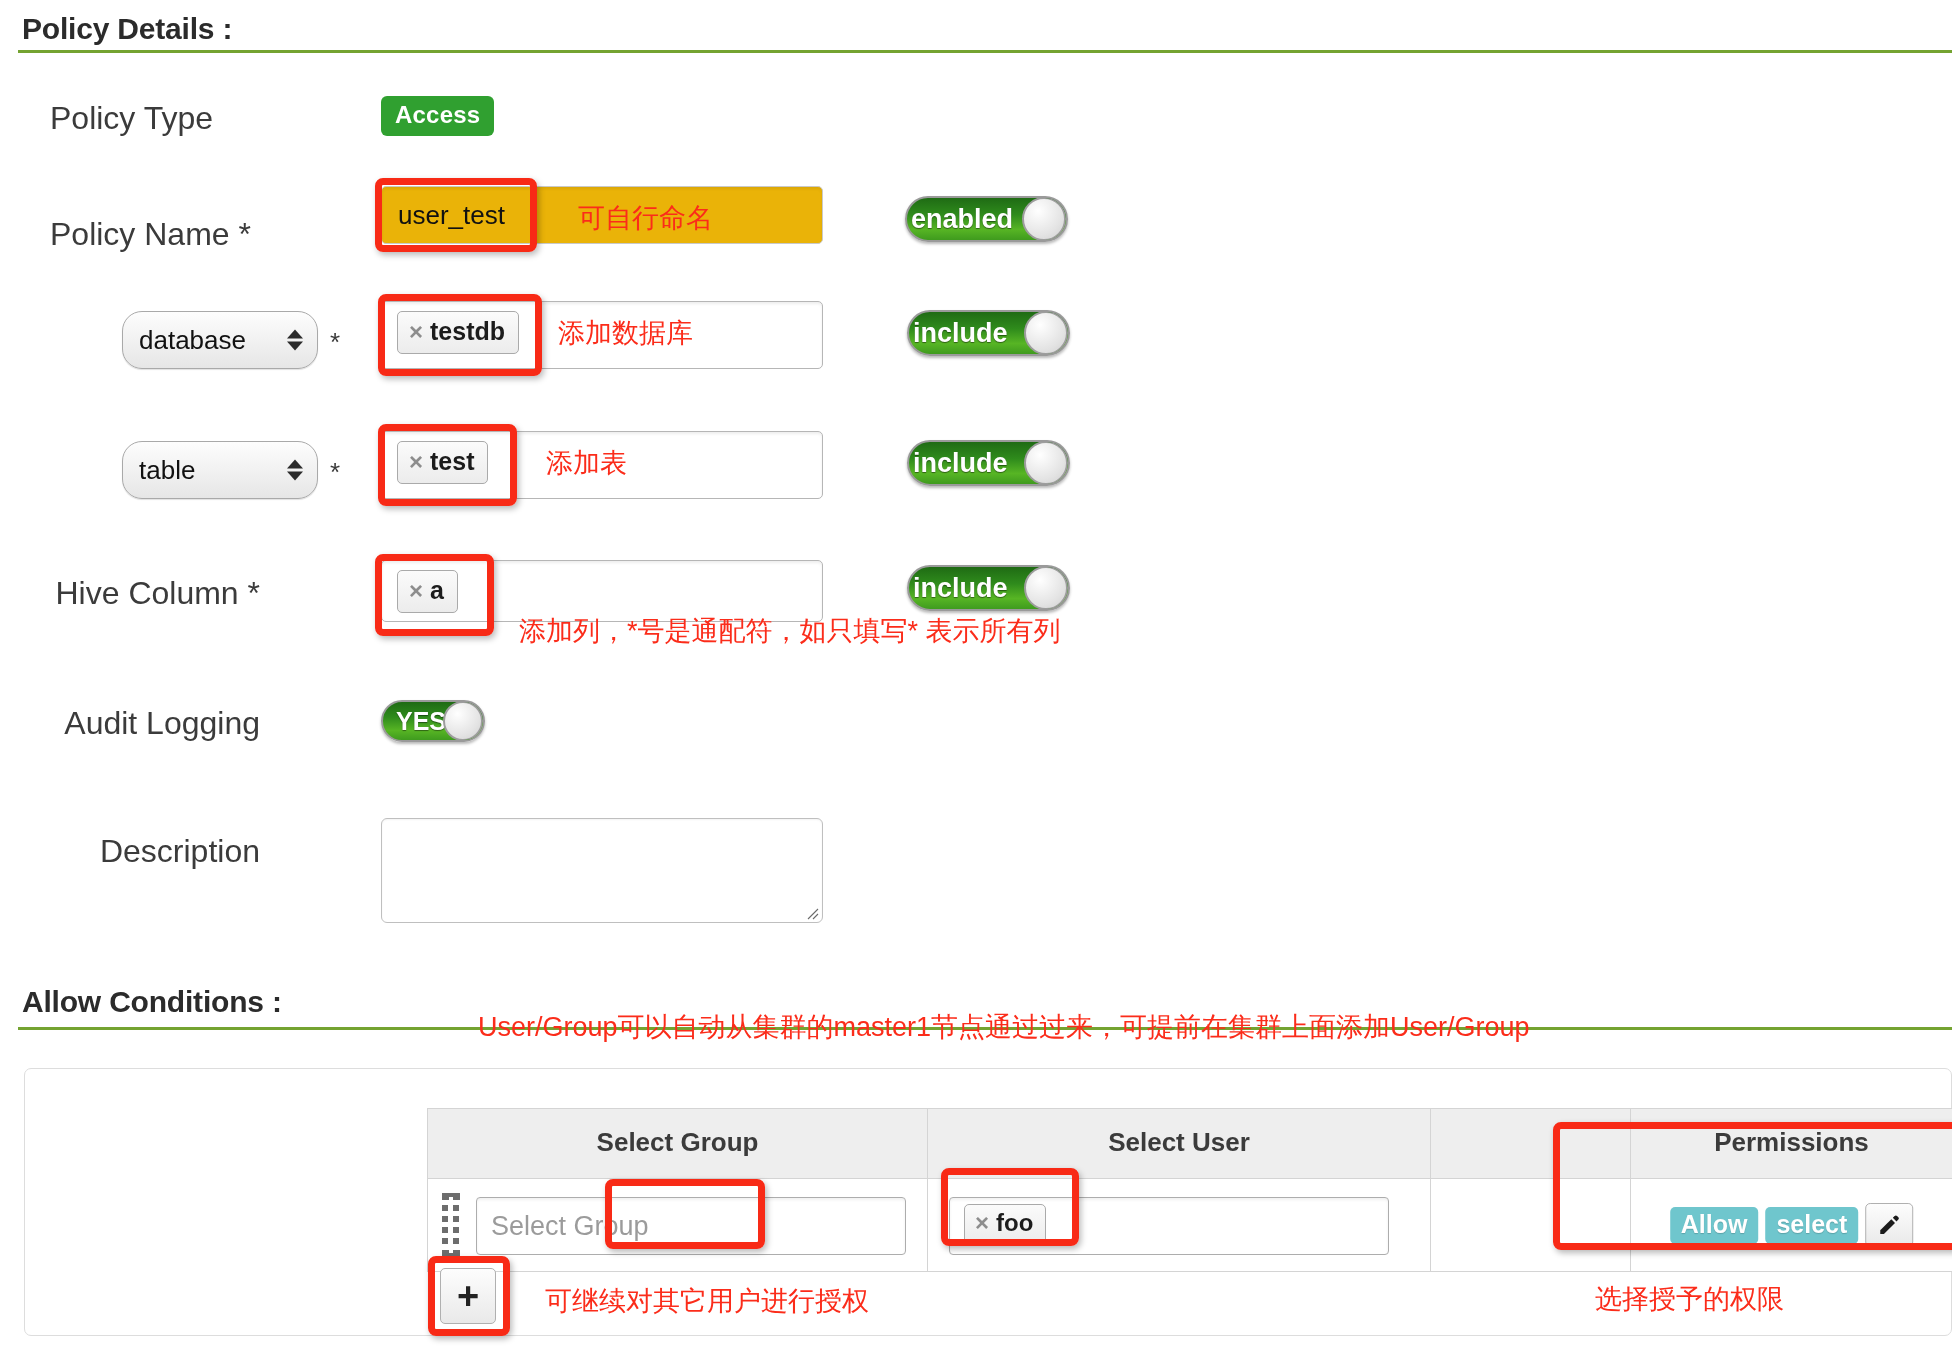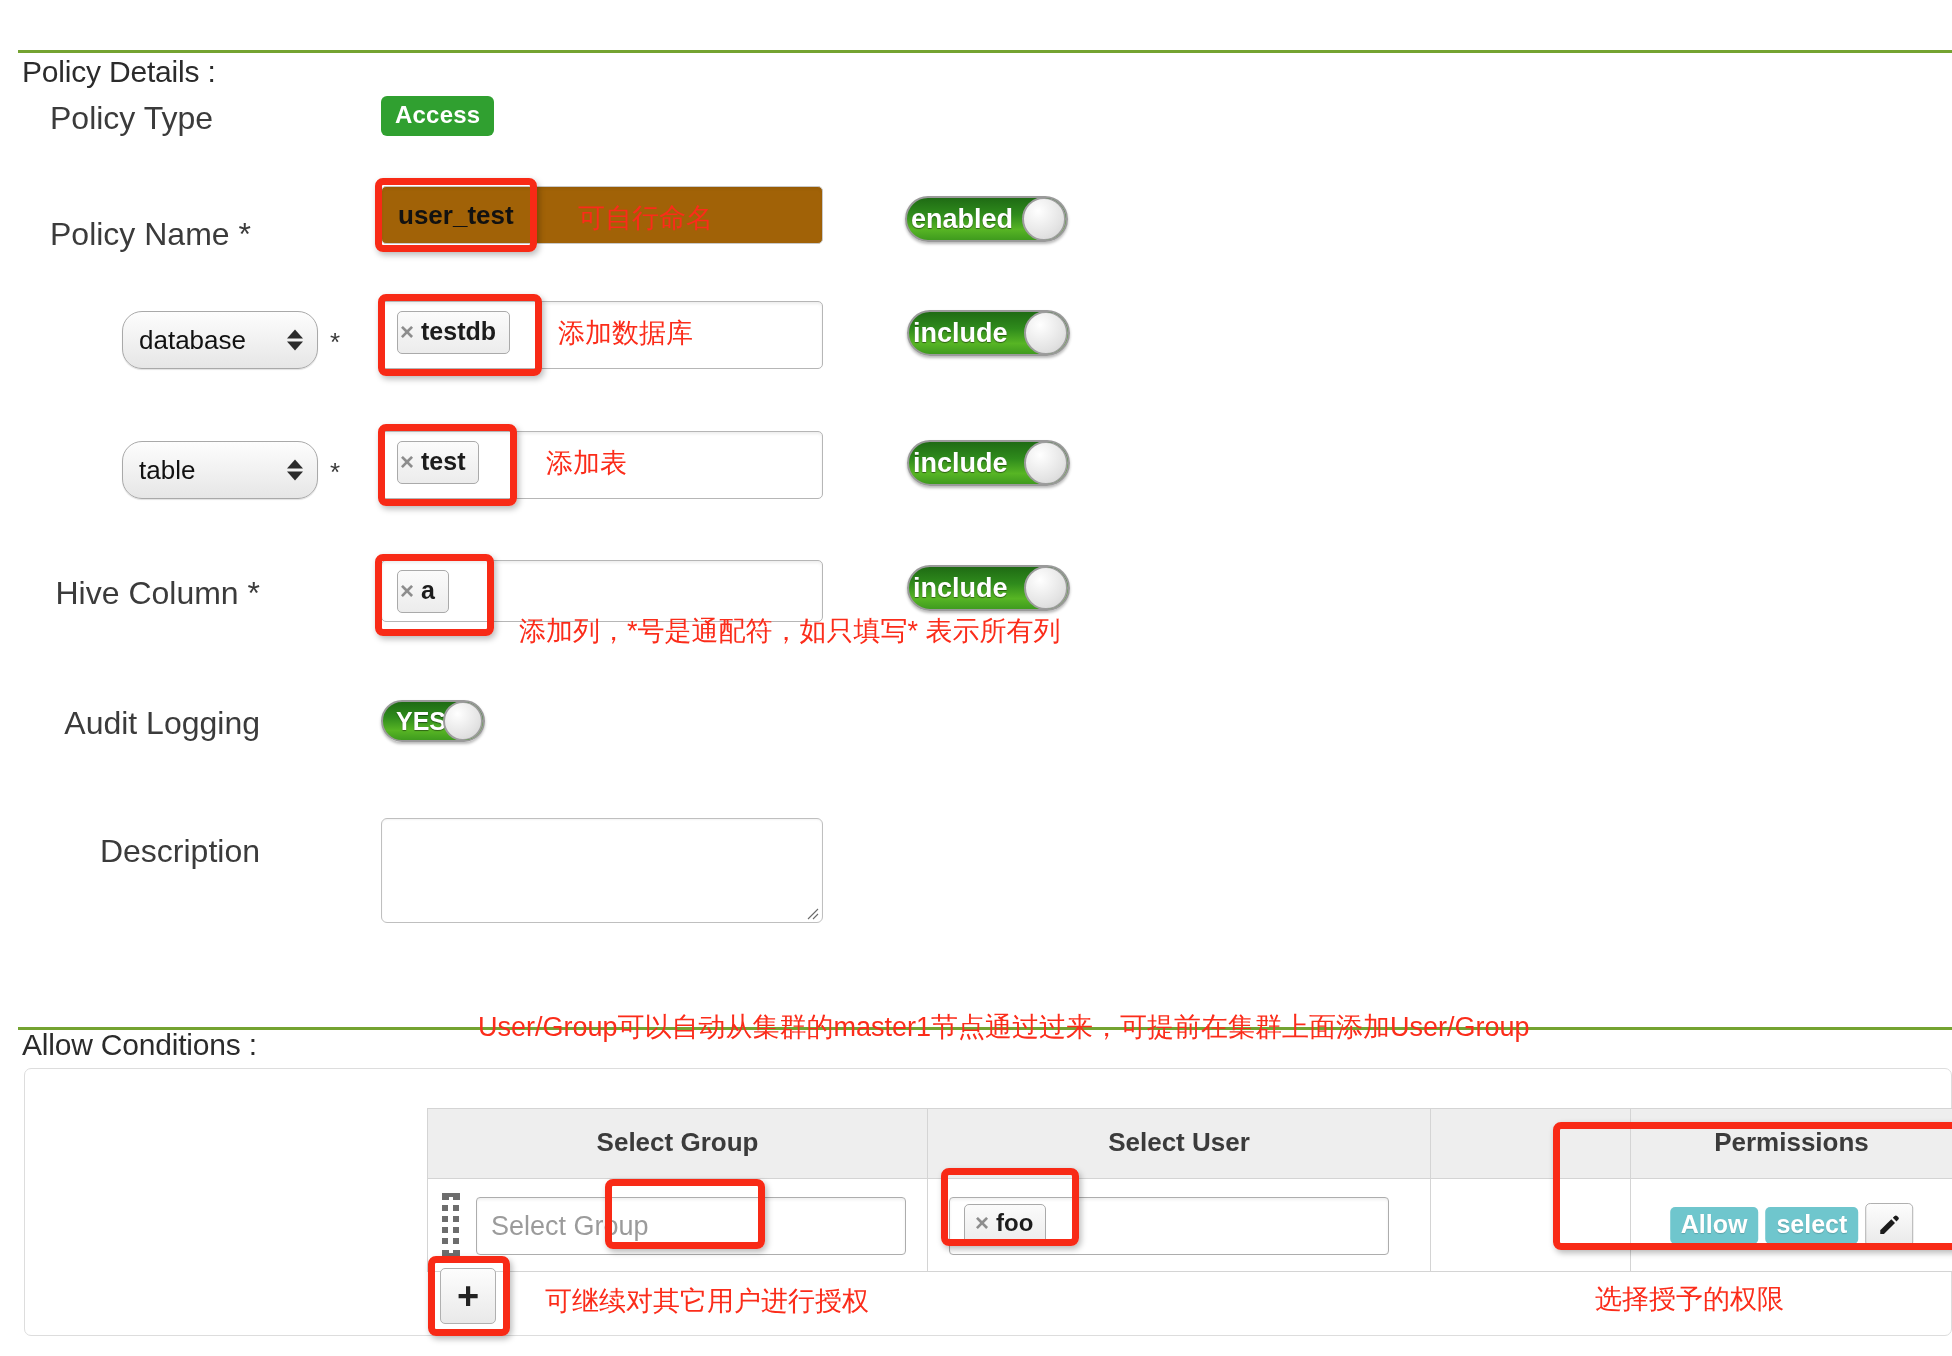--- a/index.html
+++ b/index.html
@@ -11,25 +11,24 @@
     font-family: "Liberation Sans", sans-serif;
     color: #333333;
     position: relative;
     overflow: hidden;
   }
 
   
   .section-title {
     position: absolute;
     font-size: 30px;
-    font-weight: normal;
+    font-weight: bold;
     color: #2b2b2b;
     letter-spacing: -0.2px;
     white-space: nowrap;
-    margin-top: 43px;
   }
   .section-rule {
     position: absolute;
     height: 3px;
     background: #74a331;
   }
 
   
   .form-label {
     position: absolute;
@@ -54,38 +53,38 @@
 
   
   .field-box {
     position: absolute;
     background: #ffffff;
     border: 1px solid #b6b6b6;
     border-radius: 5px;
     box-sizing: border-box;
     box-shadow: inset 0 2px 3px rgba(0,0,0,0.07);
   }
-  .field-box.yellow { background: #a16207; border-color: #c9c9c9; font-weight: bold; }
+  .field-box.yellow { background: #eab308; border-color: #c9c9c9; }
   .field-text {
     position: absolute;
     font-size: 26px;
     color: #111111;
     white-space: nowrap;
   }
 
   
   .chip {
     position: absolute;
     background: linear-gradient(#fbfbfb, #ececec);
     border: 1px solid #aaaaaa;
     border-radius: 5px;
     font-size: 25px;
     font-weight: bold;
     color: #1c1c1c;
-    padding: 7px 13px 9px 2px;
+    padding: 7px 13px 9px 11px;
     line-height: 1;
     box-sizing: border-box;
     white-space: nowrap;
   }
   .chip .x {
     color: #8d8d8d;
     font-weight: bold;
     margin-right: 7px;
     font-size: 24px;
   }

